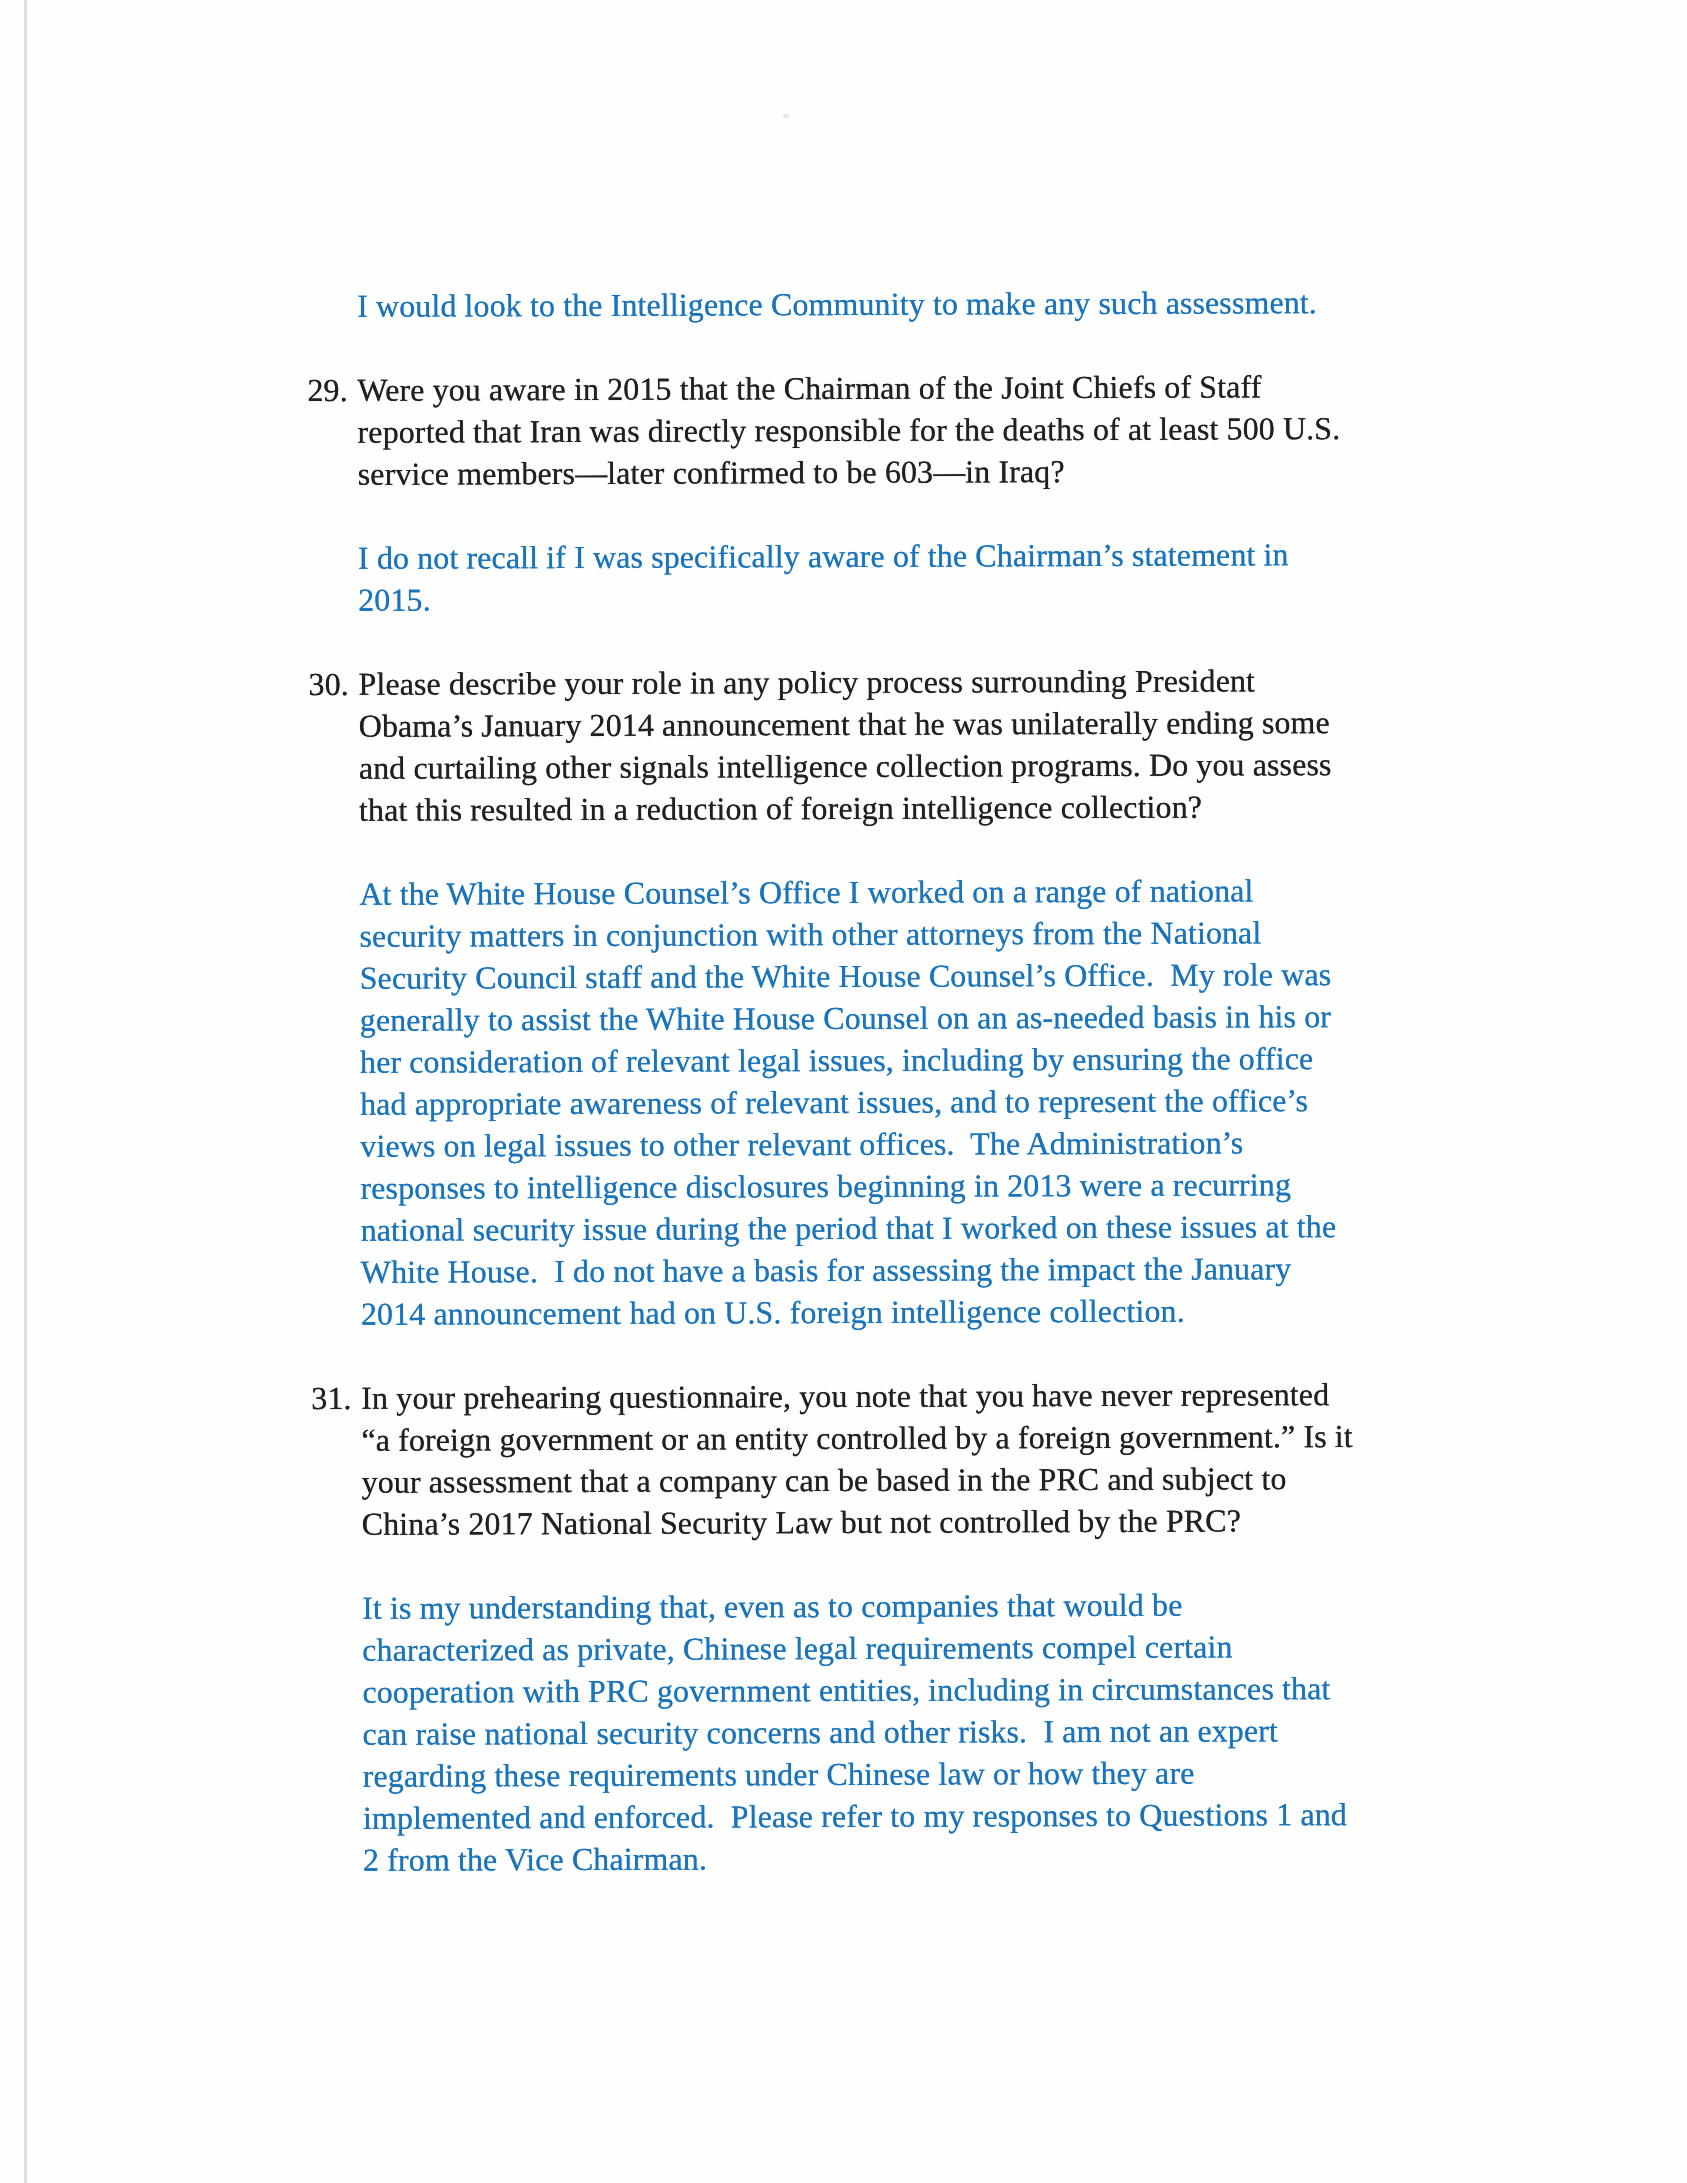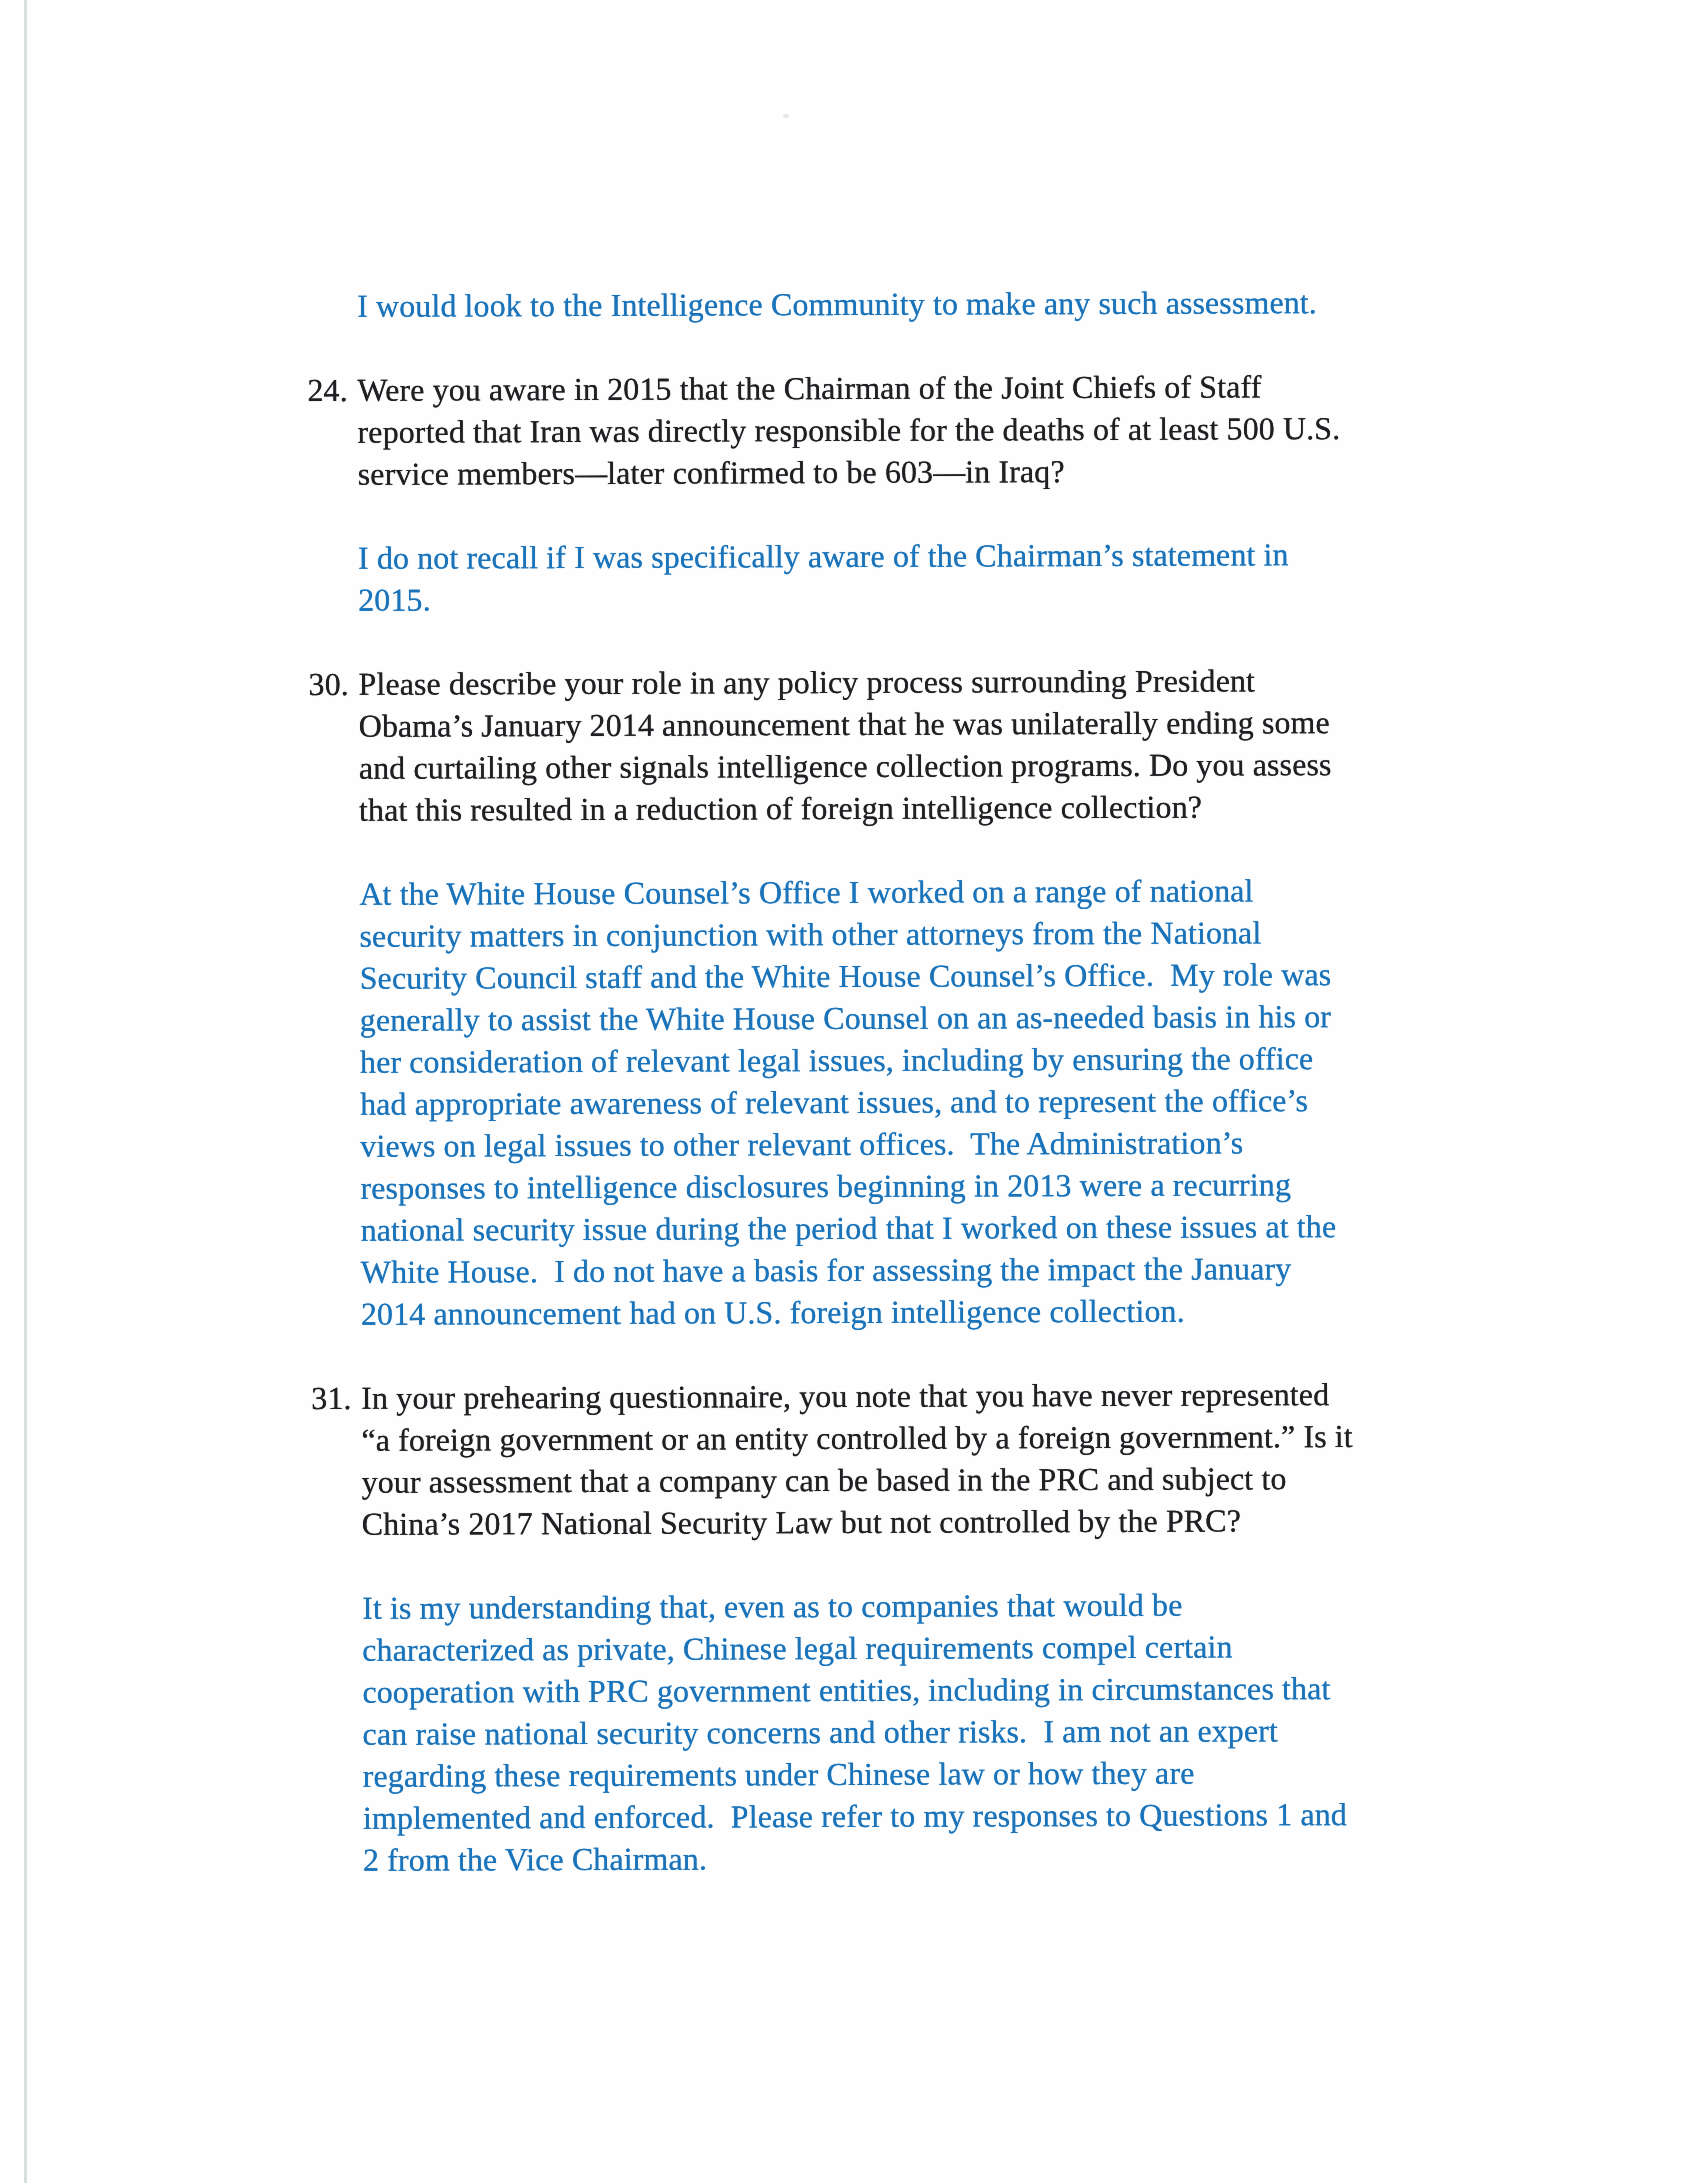--- a/index.html
+++ b/index.html
@@ -54,21 +54,21 @@
   }
 </style>
 </head>
 <body>
 
 <div class="page">
   <div class="scan-line"></div>
   <div class="speck"></div>
   <div class="text-column" id="text-column">
       <div class="block answer"><div class="line">I would look to the Intelligence Community to make any such assessment.</div></div>
-      <div class="block question"><span class="num">24.</span><div class="line">Were you aware in 2015 that the Chairman of the Joint Chiefs of Staff</div><div class="line">reported that Iran was directly responsible for the deaths of at least 500 U.S.</div><div class="line">service members—later confirmed to be 603—in Iraq?</div></div>
+      <div class="block question"><span class="num">29.</span><div class="line">Were you aware in 2015 that the Chairman of the Joint Chiefs of Staff</div><div class="line">reported that Iran was directly responsible for the deaths of at least 500 U.S.</div><div class="line">service members—later confirmed to be 603—in Iraq?</div></div>
       <div class="block answer"><div class="line">I do not recall if I was specifically aware of the Chairman’s statement in</div><div class="line">2015.</div></div>
       <div class="block question"><span class="num">30.</span><div class="line">Please describe your role in any policy process surrounding President</div><div class="line">Obama’s January 2014 announcement that he was unilaterally ending some</div><div class="line">and curtailing other signals intelligence collection programs. Do you assess</div><div class="line">that this resulted in a reduction of foreign intelligence collection?</div></div>
       <div class="block answer"><div class="line">At the White House Counsel’s Office I worked on a range of national</div><div class="line">security matters in conjunction with other attorneys from the National</div><div class="line">Security Council staff and the White House Counsel’s Office.  My role was</div><div class="line">generally to assist the White House Counsel on an as-needed basis in his or</div><div class="line">her consideration of relevant legal issues, including by ensuring the office</div><div class="line">had appropriate awareness of relevant issues, and to represent the office’s</div><div class="line">views on legal issues to other relevant offices.  The Administration’s</div><div class="line">responses to intelligence disclosures beginning in 2013 were a recurring</div><div class="line">national security issue during the period that I worked on these issues at the</div><div class="line">White House.  I do not have a basis for assessing the impact the January</div><div class="line">2014 announcement had on U.S. foreign intelligence collection.</div></div>
       <div class="block question"><span class="num">31.</span><div class="line">In your prehearing questionnaire, you note that you have never represented</div><div class="line">“a foreign government or an entity controlled by a foreign government.” Is it</div><div class="line">your assessment that a company can be based in the PRC and subject to</div><div class="line">China’s 2017 National Security Law but not controlled by the PRC?</div></div>
       <div class="block answer"><div class="line">It is my understanding that, even as to companies that would be</div><div class="line">characterized as private, Chinese legal requirements compel certain</div><div class="line">cooperation with PRC government entities, including in circumstances that</div><div class="line">can raise national security concerns and other risks.  I am not an expert</div><div class="line">regarding these requirements under Chinese law or how they are</div><div class="line">implemented and enforced.  Please refer to my responses to Questions 1 and</div><div class="line">2 from the Vice Chairman.</div></div>
     </div>
 </div>
 
 
 </body></html>

